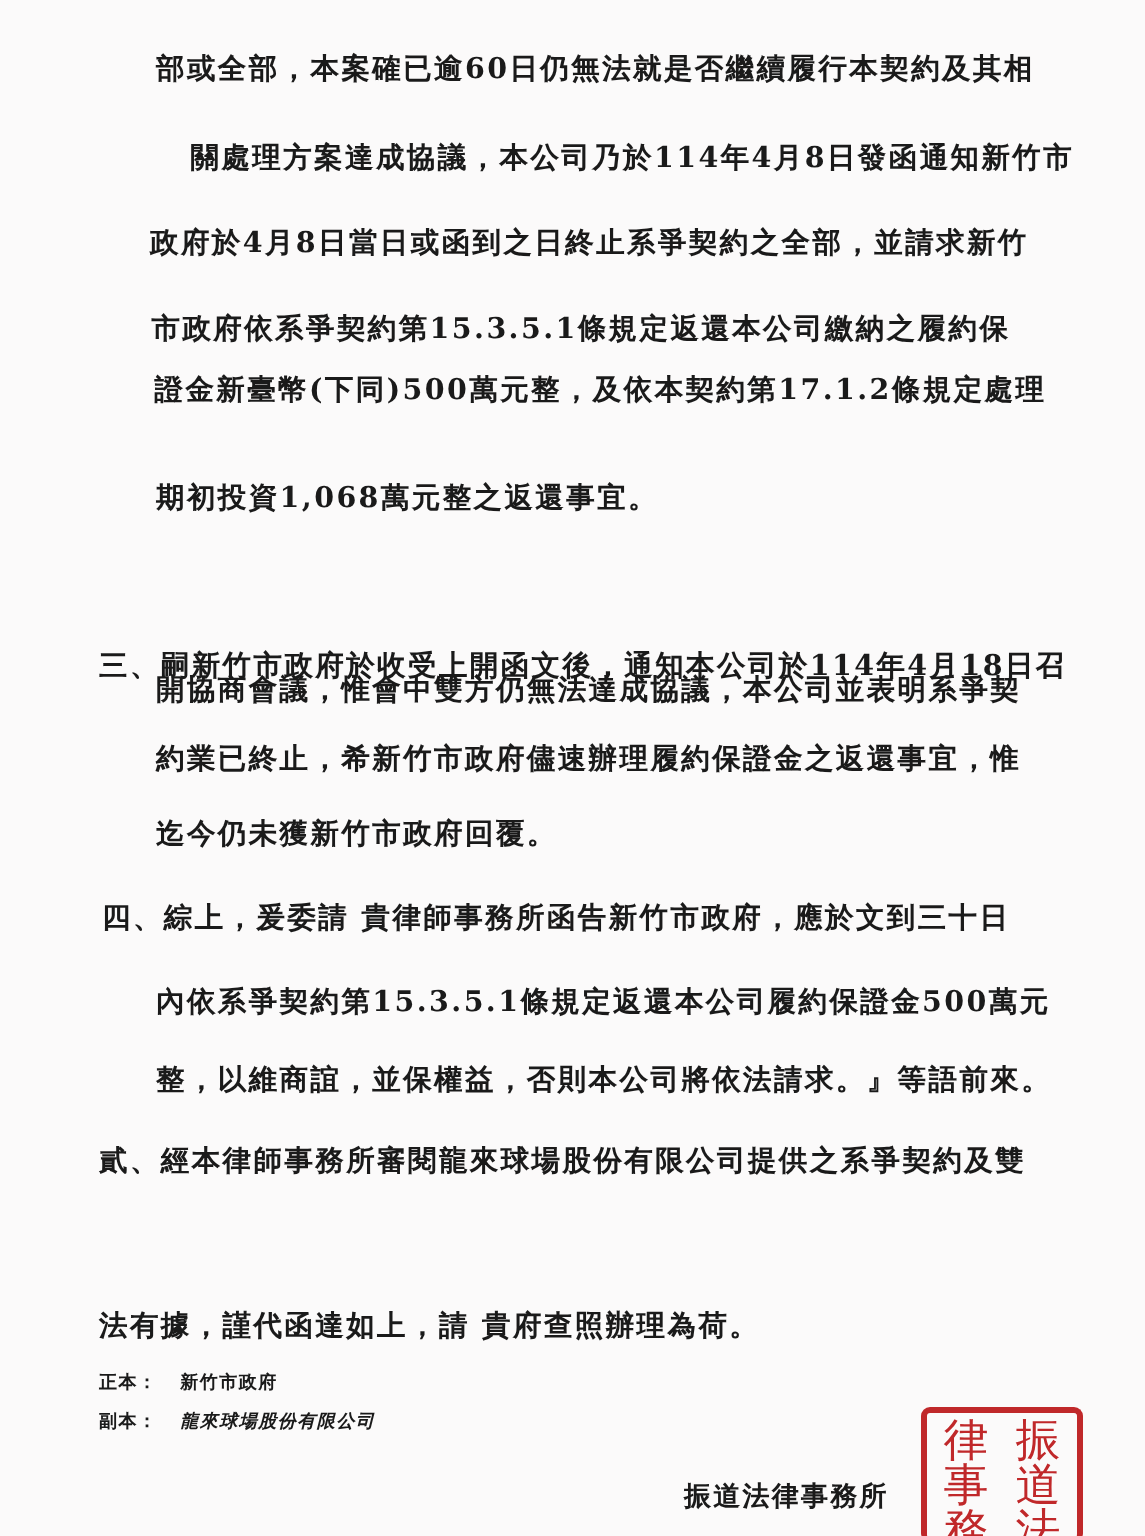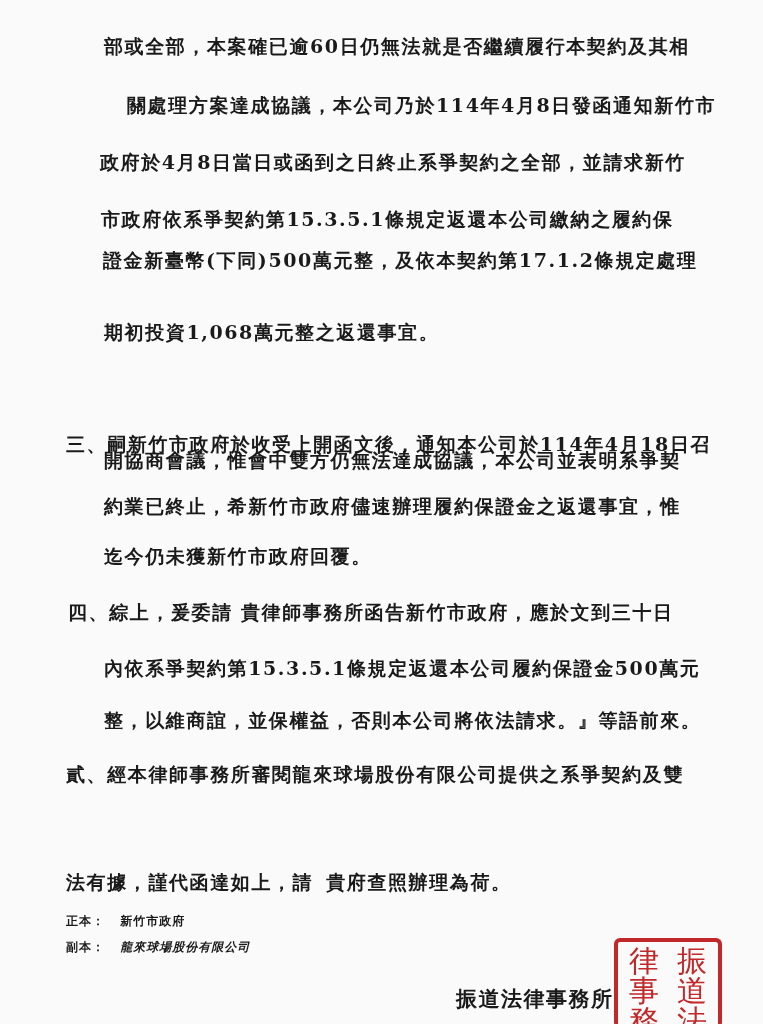--- a/index.html
+++ b/index.html
@@ -22,21 +22,21 @@
   .cc {
     position: absolute;
     font-size: 12px;
     font-weight: bold;
     white-space: nowrap;
     letter-spacing: 1px;
   }
   .firm {
     position: absolute;
     left: 456px; top: 985px;
-    font-size: 21px;
+    font-size: 18px;
     font-weight: bold;
     letter-spacing: 1.5px;
     white-space: nowrap;
   }
   .seal {
     position: absolute;
     left: 614px; top: 938px;
     width: 108px; height: 90px;
     border: 4px solid #c0282a;
     border-radius: 6px;
@@ -69,21 +69,21 @@
   <div class="line" style="left:66px;  top:384px;margin-top:48px;">三、嗣新竹市政府於收受上開函文後，通知本公司於114年4月18日召</div>
   <div class="line" style="left:104px; top:448px;">開協商會議，惟會中雙方仍無法達成協議，本公司並表明系爭契</div>
   <div class="line" style="left:104px; top:494px;">約業已終止，希新竹市政府儘速辦理履約保證金之返還事宜，惟</div>
   <div class="line" style="left:104px; top:544px;">迄今仍未獲新竹市政府回覆。</div>
 
   <div class="line" style="left:68px;  top:600px;">四、綜上，爰委請 貴律師事務所函告新竹市政府，應於文到三十日</div>
   <div class="line" style="left:104px; top:656px;text-align:right;">內依系爭契約第15.3.5.1條規定返還本公司履約保證金500萬元</div>
   <div class="line" style="left:104px; top:708px;text-align:right;">整，以維商誼，並保權益，否則本公司將依法請求。』等語前來。</div>
 
   <div class="line" style="left:66px; top:762px;">貳、經本律師事務所審閱龍來球場股份有限公司提供之系爭契約及雙</div>
-  <div class="line" style="left:66px; top:872px;font-family:Liberation Mono, monospace;">法有據，謹代函達如上，請 貴府查照辦理為荷。</div>
+  <div class="line" style="left:66px; top:872px;">法有據，謹代函達如上，請 貴府查照辦理為荷。</div>
 
   <div class="cc" style="left:66px; top:913px;">
     <span>正本：</span>
     <span style="margin-left:10px;text-align:center;">新竹市政府</span>
   </div>
   <div class="cc" style="left:66px; top:939px;">
     <span>副本：</span>
     <span style="margin-left:10px;font-style:italic;">龍來球場股份有限公司</span>
   </div>
 

